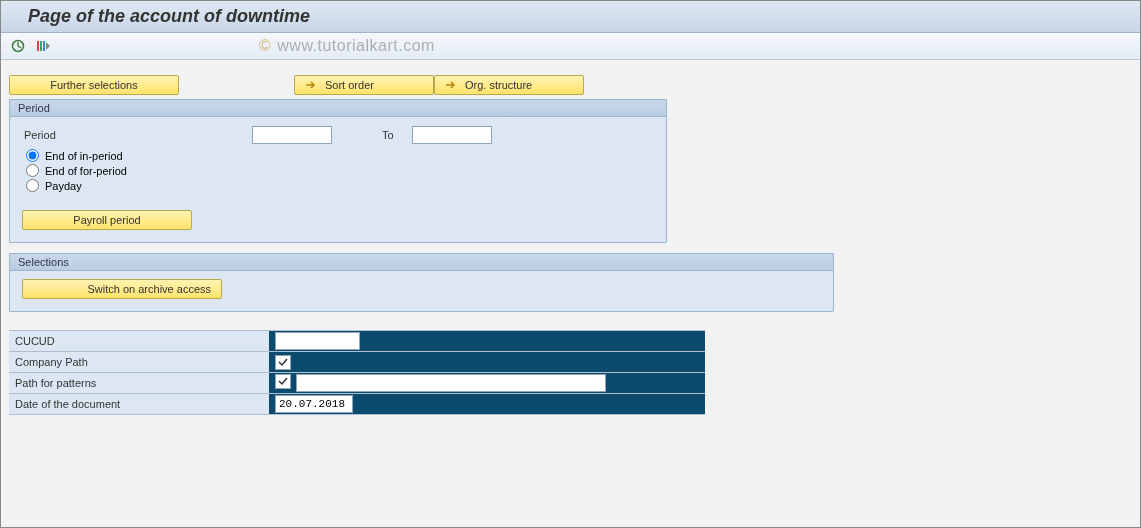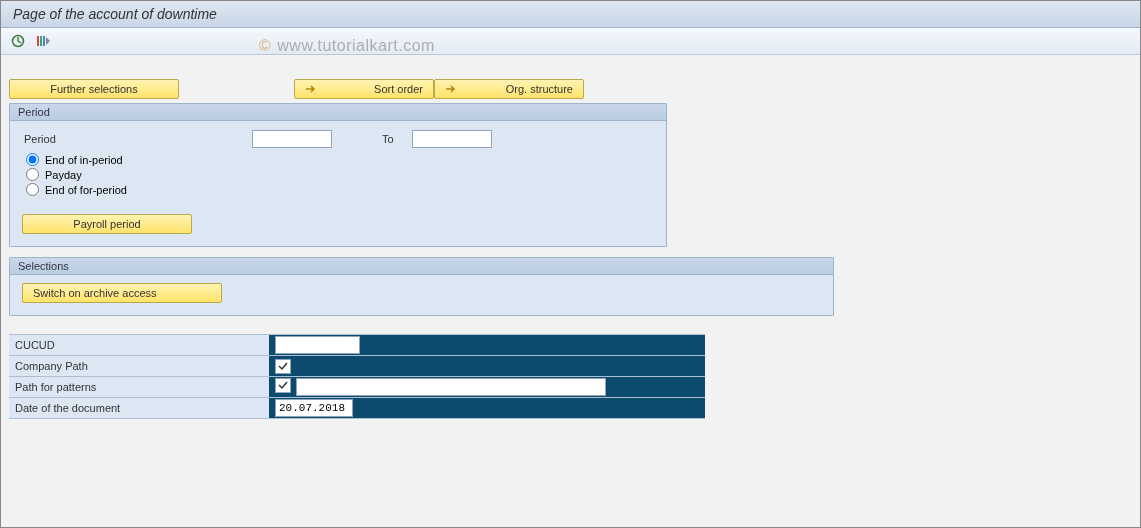--- a/index.html
+++ b/index.html
@@ -9,44 +9,44 @@
       background: #f2f2f2;
       width: 1141px;
       height: 528px;
       border: 1px solid #888;
       position: relative;
       overflow: hidden;
     }
     .title-bar {
       background: linear-gradient(#dfe8f2, #c8d6e8);
       border-bottom: 1px solid #9fb2c9;
-      padding: 5px 12px;
-      font-weight: normal;
+      padding: 5px 27px;
+      font-weight: bold;
       font-style: italic;
-      font-size: 14px;
+      font-size: 18px;
       color: #333;
     }
     .toolbar {
       background: linear-gradient(#f5f8fc, #e3ebf4);
       border-bottom: 1px solid #bcc8d8;
       padding: 4px 8px;
       display: flex;
       gap: 4px;
       align-items: center;
     }
     .tb-icn {
       width: 20px;
       height: 18px;
       display: inline-flex;
       align-items: center;
       justify-content: center;
       cursor: pointer;
     }
     .content {
-      padding: 24px 8px;
+      padding: 15px 8px;
     }
     .btn-row {
       display: flex;
       gap: 0;
       margin-bottom: 4px;
       align-items: center;
     }
     .sap-btn {
       background: linear-gradient(#fff3b3, #ffe36a);
       border: 1px solid #b8a94a;
@@ -200,63 +200,63 @@
     <button class="sap-btn wide" style="min-width:170px; justify-content:center;">
       <span>Further selections</span>
     </button>
     <div style="width:115px"></div>
     <button class="sap-btn" style="min-width:140px;">
       <span class="arrow">
         <svg width="12" height="10" viewBox="0 0 12 10">
             <path d="M1 5 h7 M6 2 l3 3 l-3 3" stroke="#b8860b" stroke-width="1.5" fill="none"></path>
           </svg>
       </span>
-      <span style="flex:1;text-align:right;">Sort order</span>
+      <span style="flex:1;text-align:left;">Sort order</span>
     </button>
     <button class="sap-btn" style="min-width:150px;">
       <span class="arrow">
         <svg width="12" height="10" viewBox="0 0 12 10">
             <path d="M1 5 h7 M6 2 l3 3 l-3 3" stroke="#b8860b" stroke-width="1.5" fill="none"></path>
           </svg>
       </span>
-      <span style="flex:1;text-align:right;">Org. structure</span>
+      <span style="flex:1;text-align:left;">Org. structure</span>
     </button>
   </div>
 
   <div class="group-box" style="width:658px;">
     <div class="group-title">Period</div>
     <div class="group-body">
       <div class="row">
         <span class="lbl">Period</span>
         <input type="text" class="sap-input" style="width: 80px;" value="">
         <span class="to-lbl">To</span>
         <input type="text" class="sap-input" style="width: 80px;" value="">
       </div>
       <div class="radio-row">
         <input type="radio" name="prd" checked="" style="">
         <span>End of in-period</span>
       </div>
       <div class="radio-row">
         <input type="radio" name="prd" style="">
-        <span>Payday</span>
+        <span>End of for-period</span>
       </div>
       <div class="radio-row">
         <input type="radio" name="prd" style="">
-        <span>End of for-period</span>
+        <span>Payday</span>
       </div>
       <button class="sap-btn" style="min-width:170px;justify-content:center;margin-top:16px;">
         <span>Payroll period</span>
       </button>
     </div>
   </div>
 
   <div class="group-box" style="width:825px;">
     <div class="group-title">Selections</div>
     <div class="group-body">
-      <button class="sap-btn" style="min-width:200px;justify-content:flex-start;">
+      <button class="sap-btn" style="min-width:200px;justify-content:flex-end;">
         <span>Switch on archive access</span>
       </button>
     </div>
   </div>
 
   <table class="param-table">
     <tbody>
         <tr>
       <td class="col-lbl">CUCUD</td>
       <td class="col-val">

